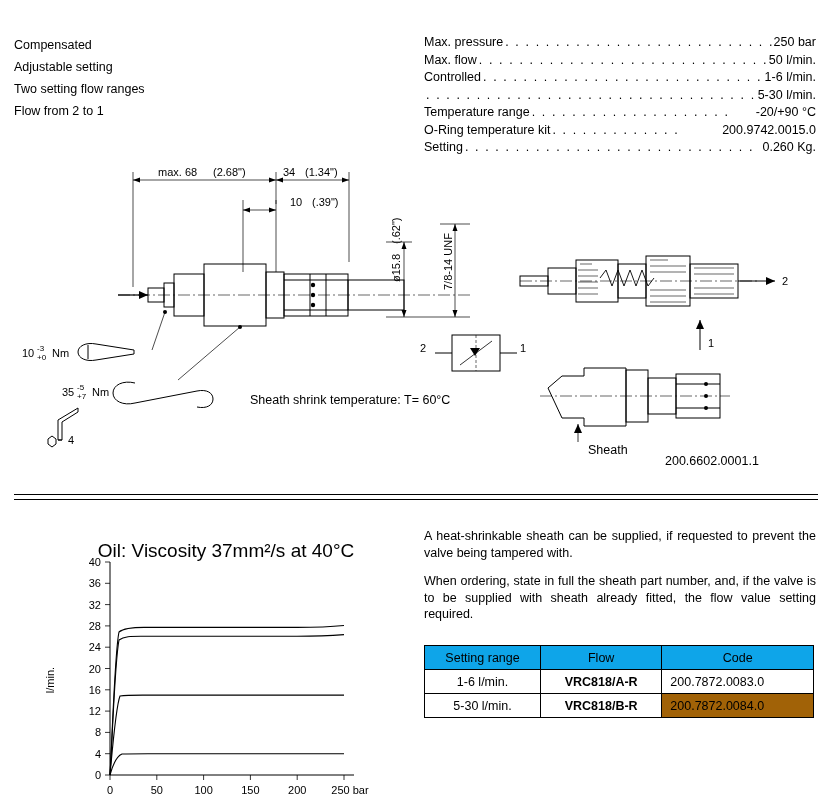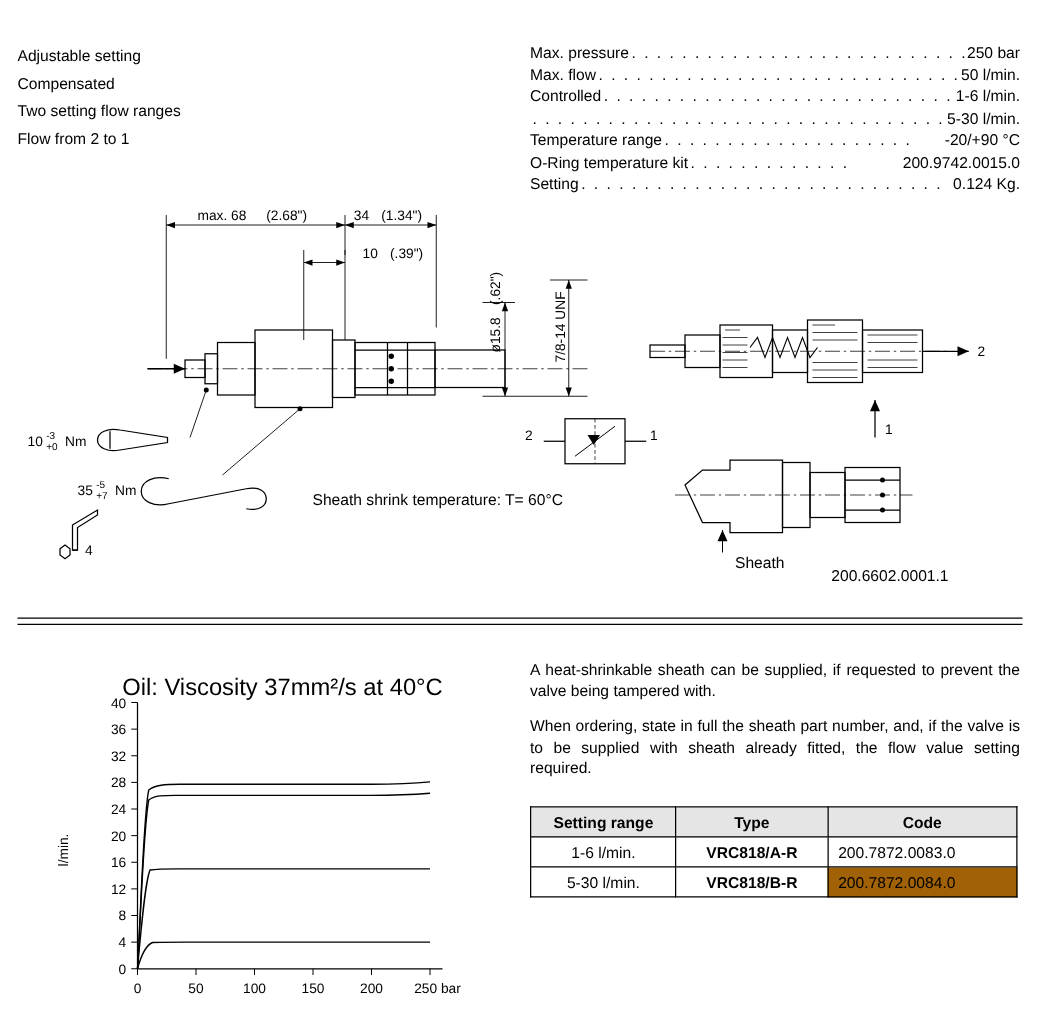--- a/index.html
+++ b/index.html
@@ -131,39 +131,39 @@
     border-collapse: collapse;
     font-size: 12.5px;
   }
   .order-table th, .order-table td {
     border: 1px solid #000;
     padding: 2px 6px;
     height: 19px;
     text-align: center;
   }
   .order-table thead th {
-    background: #e5e5e5;
-    font-weight: bold;
+    background: #0ea5e9;
+    font-weight: normal;
   }
   .order-table td.range { width: 120px; }
   .order-table td.type { width: 120px; font-weight: bold; }
   .order-table td.code { width: 148px; text-align: left; padding-left: 8px; }
   .order-table td.code.hl {
     background: #a16207;
   }
 </style>
 </head>
 <body>
 
 <div class="page">
 
 
   <div class="features">
+    <div>Compensated</div>
     <div>Adjustable setting</div>
-    <div>Compensated</div>
     <div>Two setting flow ranges</div>
     <div>Flow from 2 to 1</div>
   </div>
 
   <div class="specs">
     <div class="spec-row">
       <span class="lbl">Max. pressure</span>
       <span class="dots">. . . . . . . . . . . . . . . . . . . . . . . . . . . .</span>
       <span class="val">250 bar</span>
     </div>
@@ -188,21 +188,21 @@
       <span class="val">-20/+90 °C</span>
     </div>
     <div class="spec-row">
       <span class="lbl">O-Ring temperature kit</span>
       <span class="dots">. . . . . . . . . . . . .</span>
       <span class="val">200.9742.0015.0</span>
     </div>
     <div class="spec-row">
       <span class="lbl">Setting</span>
       <span class="dots">. . . . . . . . . . . . . . . . . . . . . . . . . . . . . .</span>
-      <span class="val">0.124 Kg.</span>
+      <span class="val">0.260 Kg.</span>
     </div>
   </div>
 
   <div class="drawing">
     <svg width="832" height="345" viewBox="0 0 832 345">
       <g stroke="#000" fill="none" stroke-width="1">
 
         <line x1="133" y1="20" x2="133" y2="135" stroke-width="0.7"></line>
         <line x1="276" y1="20" x2="276" y2="52" stroke-width="0.7"></line>
         <line x1="349" y1="20" x2="349" y2="110" stroke-width="0.7"></line>
@@ -436,21 +436,21 @@
 
   <div class="notes">
     <p>A heat-shrinkable sheath can be supplied, if requested to prevent the valve being tampered with.</p>
     <p>When ordering, state in full the sheath part number, and, if the valve is to be supplied with sheath already fitted, the flow value setting required.</p>
   </div>
 
   <table class="order-table">
     <thead>
       <tr>
         <th>Setting range</th>
-        <th>Type</th>
+        <th>Flow</th>
         <th>Code</th>
       </tr>
     </thead>
     <tbody>
       <tr>
         <td class="range">1-6 l/min.</td>
         <td class="type">VRC818/A-R</td>
         <td class="code">200.7872.0083.0</td>
       </tr>
       <tr>

